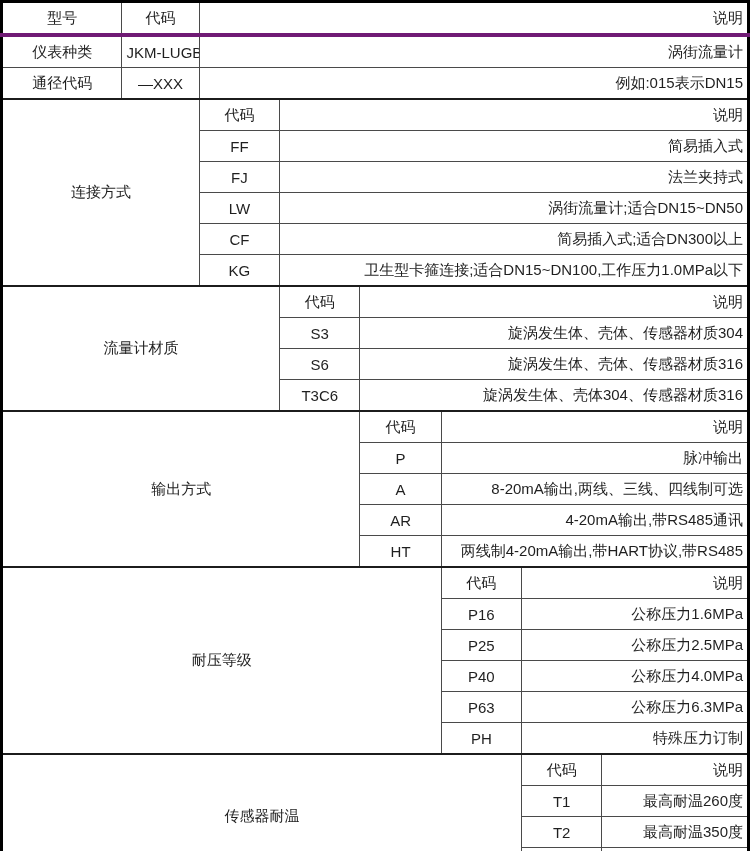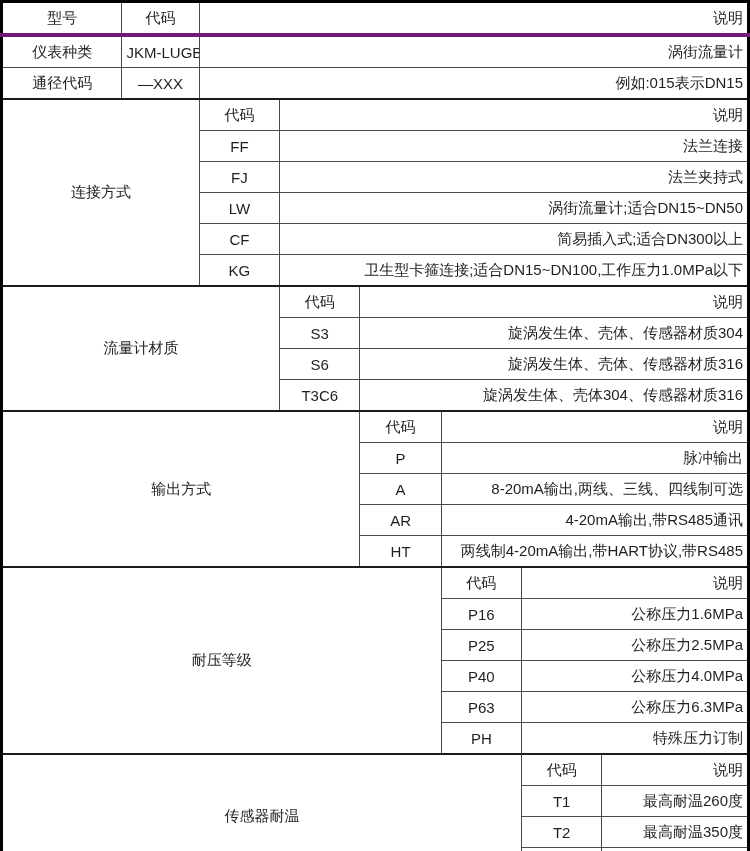--- a/index.html
+++ b/index.html
@@ -74,21 +74,21 @@
     <td class="desc" colspan="6">例如:015表示DN15</td>
   </tr>
 
   <tr class="section-start">
     <td class="center" rowspan="6" colspan="2">连接方式</td>
     <td class="nhdr center">代码</td>
     <td class="nhdr desc" colspan="5">说明</td>
   </tr>
   <tr>
     <td class="center">FF</td>
-    <td class="desc" colspan="5">法兰连接</td>
+    <td class="desc" colspan="5">简易插入式</td>
   </tr>
   <tr>
     <td class="blue center">FJ</td>
     <td class="blue desc" colspan="5">法兰夹持式</td>
   </tr>
   <tr>
     <td class="center">LW</td>
     <td class="desc" colspan="5">涡街流量计;适合DN15~DN50</td>
   </tr>
   <tr>

